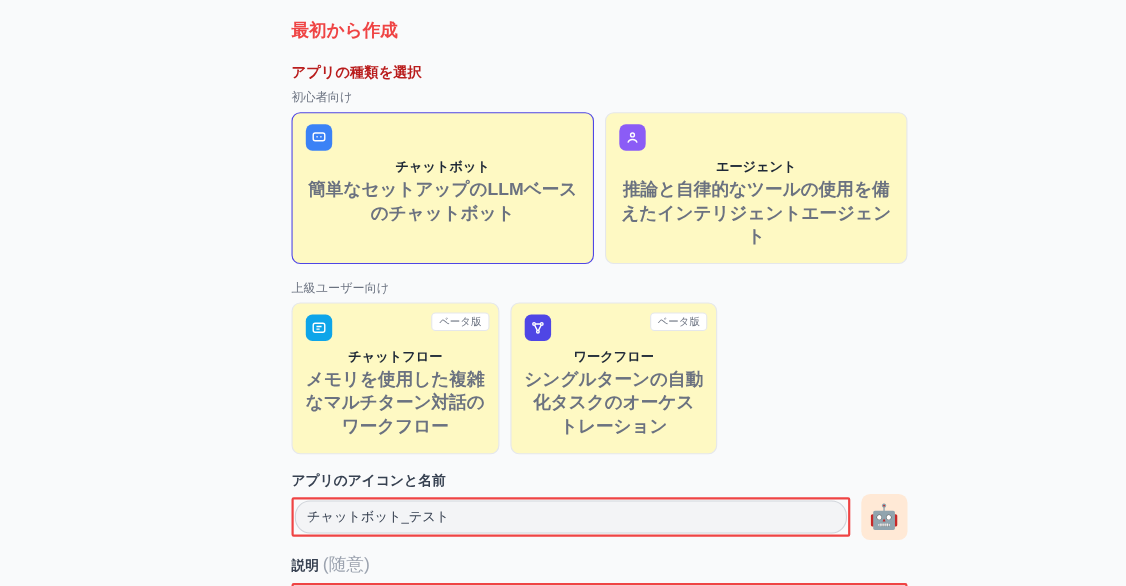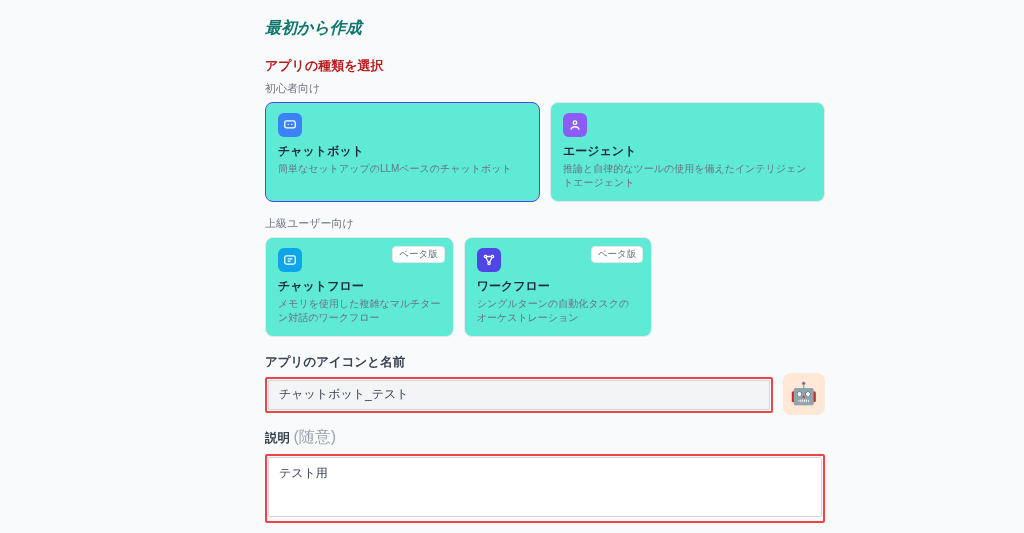--- a/index.html
+++ b/index.html
@@ -13,49 +13,49 @@
     font-size: 13px;
   }
   .container {
     width: 560px;
     margin-left: 265px;
     padding-top: 18px;
   }
   h1.page-title {
     font-size: 16px;
     font-weight: 700;
-    color: #0f766e;
+    color: #ef4444;
     margin-bottom: 18px;
-    font-style: italic;
   }
   .section-label {
     font-size: 13px;
     font-weight: 600;
     color: #b91c1c;
     margin-bottom: 6px;
   }
   .sub-label {
     font-size: 11px;
     color: #6b7280;
     margin-bottom: 6px;
   }
   .card-row {
     display: flex;
     gap: 10px;
     margin-bottom: 14px;
   }
   .card {
     flex: 1;
-    background: #5eead4;
+    background: #fef9c3;
     border: 1px solid #e5e7eb;
     border-radius: 8px;
     padding: 10px 12px 12px 12px;
     min-height: 72px;
     cursor: pointer;
     position: relative;
+    text-align: center;
   }
   .card.selected { border: 1.5px solid #4f46e5; }
   .card .icon {
     width: 24px; height: 24px;
     border-radius: 6px;
     display: flex; align-items: center; justify-content: center;
     margin-bottom: 6px;
     color: #fff;
     font-size: 12px;
   }
@@ -64,23 +64,24 @@
   .icon-teal   { background: #0d9488; }
   .icon-cyan   { background: #0ea5e9; }
   .icon-indigo { background: #4f46e5; }
   .card-title {
     font-size: 12px;
     font-weight: 600;
     color: #1f2937;
     margin-bottom: 2px;
   }
   .card-desc {
-    font-size: 10px;
+    font-size: 16px;
     color: #6b7280;
     line-height: 1.35;
+    font-weight: bold;
   }
   .beta-badge {
     position: absolute;
     top: 8px; right: 8px;
     font-size: 9.5px;
     color: #6b7280;
     border: 1px solid #e5e7eb;
     border-radius: 4px;
     padding: 1px 6px;
     background: #fff;
@@ -101,21 +102,21 @@
   .field-label .optional { font-weight: 400; font-size: 16px; color: #9ca3af; }
   .highlight-box {
     border: 2.5px solid #ef4444;
     border-radius: 2px;
     padding: 1px;
   }
   input.text-input, textarea.text-area {
     width: 100%;
     border: 1px solid #d1d5db;
     background: #f3f4f6;
-    border-radius: 2px;
+    border-radius: 14px;
     padding: 7px 10px;
     font-size: 12px;
     color: #374151;
     font-family: inherit;
     resize: none;
   }
   textarea.text-area {
     height: 60px;
     background: #fff;
   }

